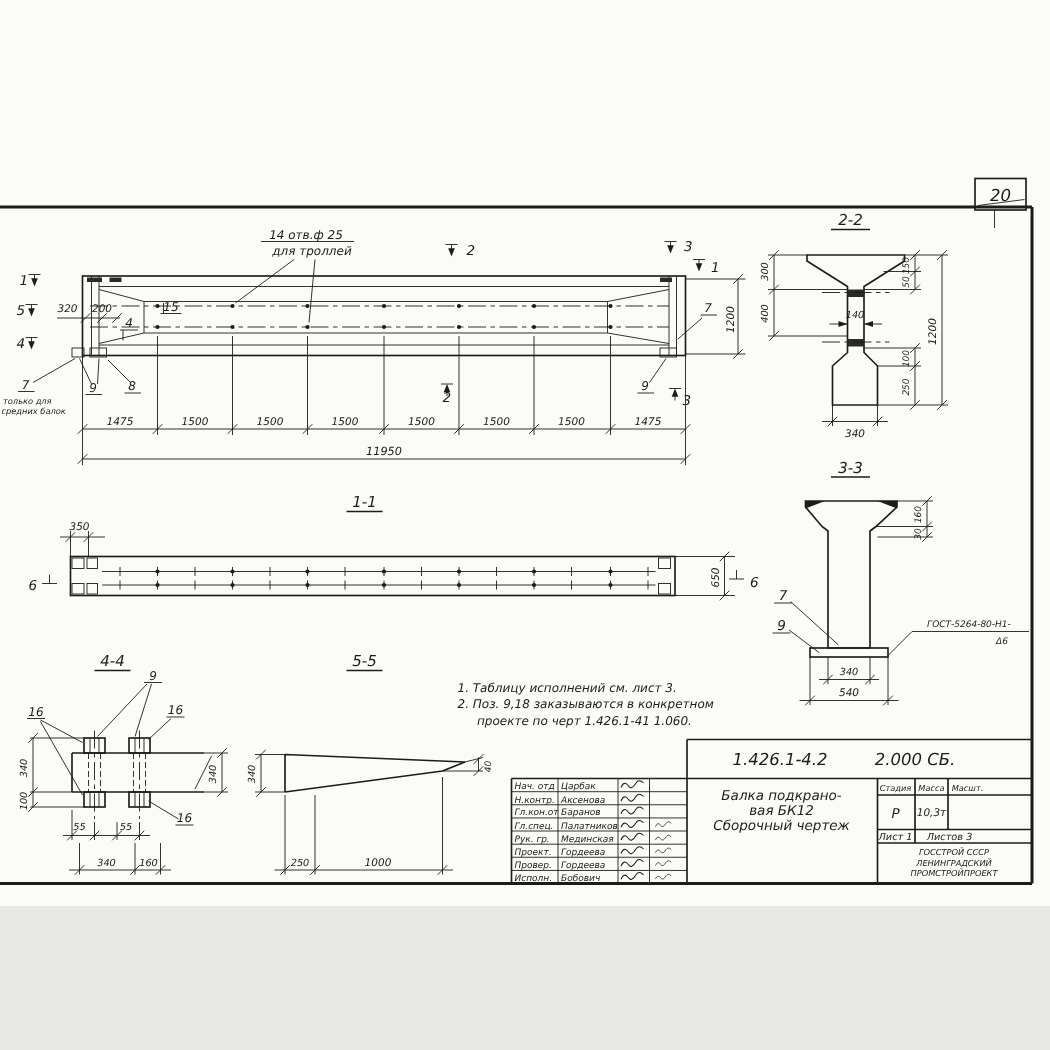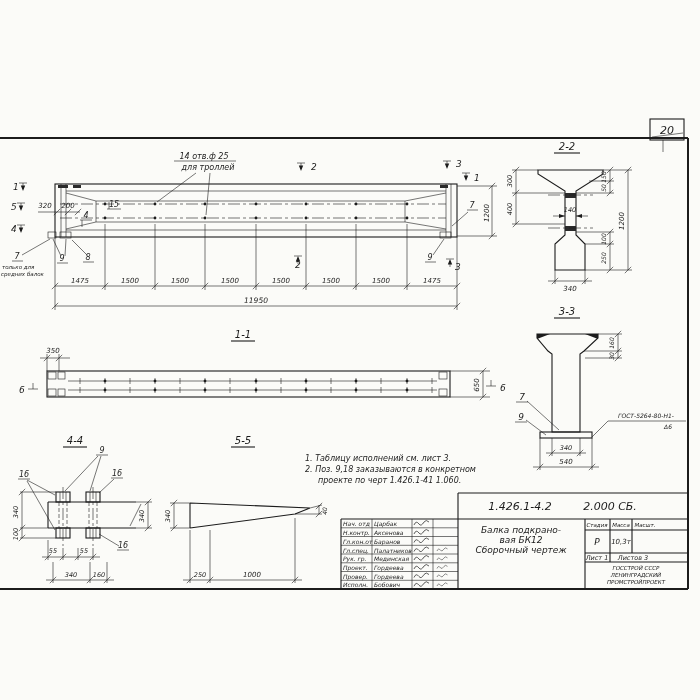--- a/index.html
+++ b/index.html
@@ -1,16 +1,16 @@
 <!DOCTYPE html>
 <html><head>
 <meta charset="utf-8">
 <style>
   html,body{margin:0;padding:0;background:#e8e8e4;}
-  .page{position:relative;width:700px;height:700px;background:#fbfbf8;overflow:hidden;}
+  .page{position:relative;width:700px;height:604px;background:#fbfbf8;overflow:hidden;}
   svg{position:absolute;left:0;top:0;}
   svg text{font-family:"DejaVu Sans",sans-serif;font-style:italic;fill:#1c1c1c;}
   .s55{font-size:5.5px}.s6{font-size:6px}.s65{font-size:6.5px}.s7{font-size:7px}
   .s75{font-size:7.5px}.s8{font-size:8px}.s9{font-size:9px}.s10{font-size:10px}.s11{font-size:11px}
   .mid{text-anchor:middle}
   .ln{stroke:#1c1c1c;stroke-width:1.1;fill:none}
   .tn{stroke:#1c1c1c;stroke-width:0.6;fill:none}
   .bd{stroke:#1c1c1c;stroke-width:2;fill:none}
   .dd{stroke:#1c1c1c;stroke-width:0.6;fill:none;stroke-dasharray:12 3 3 3}
   .dsh{stroke:#1c1c1c;stroke-width:0.6;fill:none;stroke-dasharray:4 2}

